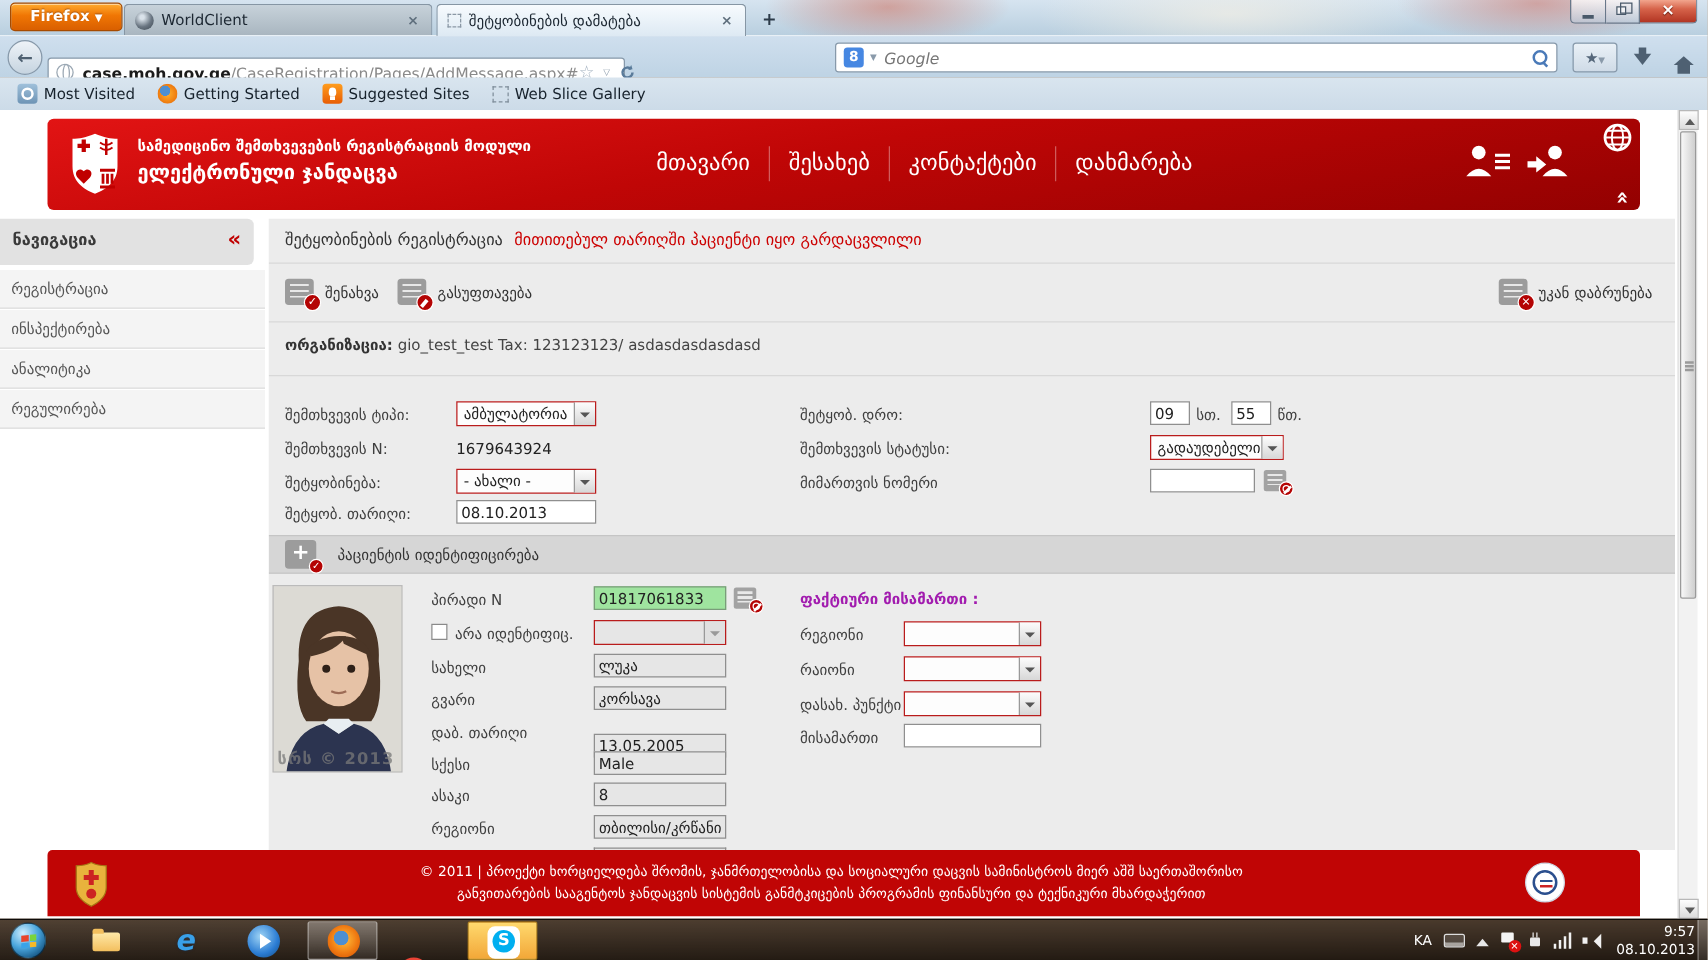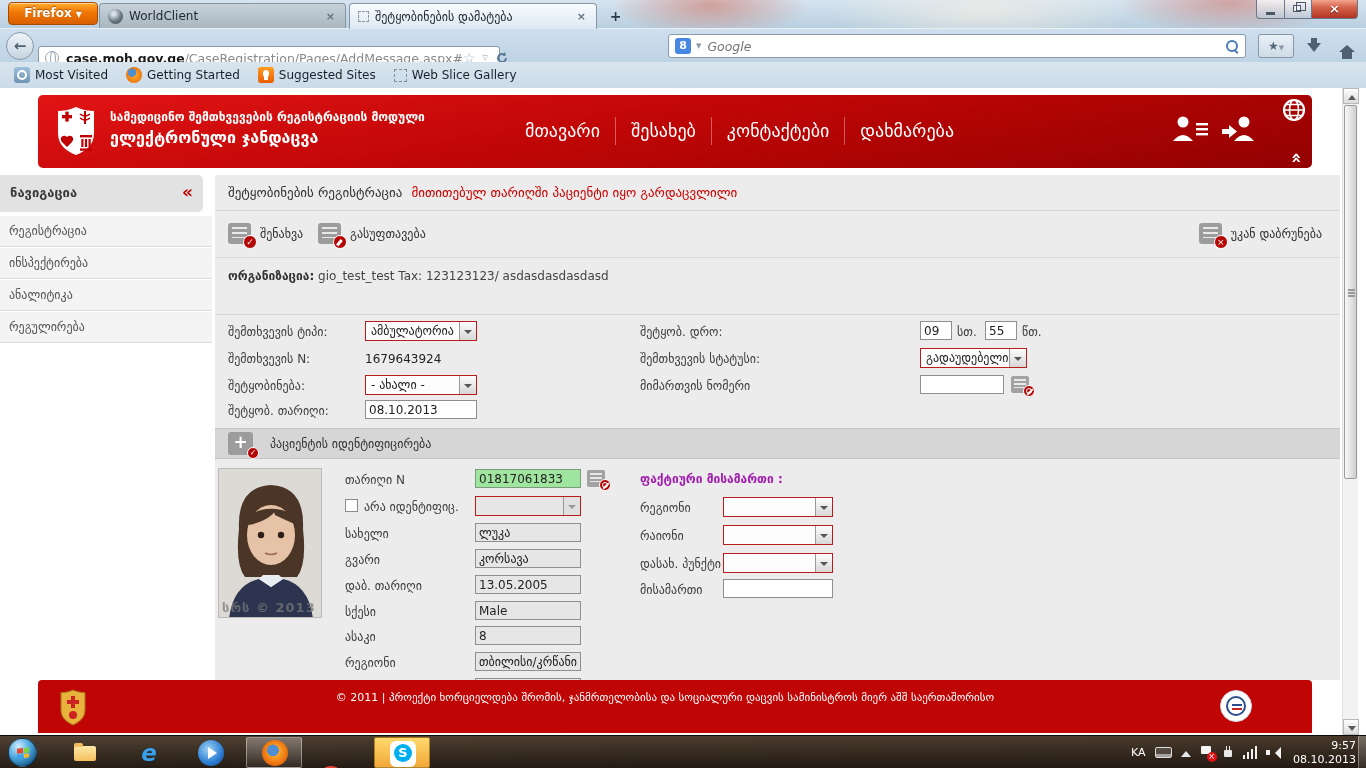--- a/index.html
+++ b/index.html
@@ -119,21 +119,21 @@
     background:repeating-linear-gradient(#e8e8e8 0 2px, rgba(0,0,0,0) 2px 5px); }
   .doc-icon-sm { position:relative; width:18px; height:17px; background:#a2a2a2; border-radius:2px; }
   .doc-icon-sm:before { content:""; position:absolute; left:3px; top:3px; width:12px; height:9px;
     background:repeating-linear-gradient(#e8e8e8 0 2px, rgba(0,0,0,0) 2px 4px); }
   .badge { position:absolute; right:-6px; bottom:-5px; width:14px; height:14px; border-radius:50%;
     background:#b40404; border:1px solid #fff; color:#fff; font-size:9px; line-height:12px; text-align:center; }
   .badge-sm { width:12px; height:12px; right:-6px; bottom:-4px; font-size:8px; line-height:10px; }
   .badge-block:before { content:""; position:absolute; left:2px; top:2px; right:2px; bottom:2px; border:1.5px solid #fff; border-radius:50%; }
   .badge-block:after { content:""; position:absolute; left:2px; top:5px; width:8px; height:1.8px; background:#fff; transform:rotate(-45deg); }
   .badge-pencil:before { content:""; position:absolute; left:4px; top:3px; width:2.5px; height:7px; background:#fff; transform:rotate(40deg); }
-  .m-info { position:absolute; left:0; top:84px; width:100%; height:56px; border-bottom:1px solid #d8d8d8; font-size:12px; }
+  .m-info { position:absolute; left:0; top:84px; width:100%; height:42px; border-bottom:1px solid #d8d8d8; font-size:12px; }
   .m-info .row1 { position:absolute; left:13px; top:10px; }
   .m-info .row2 { position:absolute; left:13px; top:34px; }
   .m-info b { color:#333; }
   .m-info span.v { color:#444; }
 
   .flabel { position:absolute; font-size:12px; color:#3f3f3f; white-space:nowrap; }
   .tinput { position:absolute; height:19px; border:1px solid #8f8f8f; background:#fff; font-family:"DejaVu Sans",sans-serif;
     font-size:12px; color:#222; padding:0 3px; }
   .tinput.dis { background:#e6e6e6; }
   .tinput.green { background:#9fe49f; border-color:#7a9c7a; }
@@ -428,21 +428,21 @@
         <path d="M54 40 Q74 40 78 56 Q64 50 56 46 Z" fill="#4a3526"></path>
         <circle cx="42" cy="66" r="3.2" fill="#2e2018"></circle>
           <circle cx="62" cy="66" r="3.2" fill="#2e2018"></circle>
         <path d="M46 84 Q52 87 58 84" stroke="#9c6b55" stroke-width="1.6" fill="none"></path>
         <path d="M10 150 Q14 116 40 110 L52 118 L64 110 Q90 116 94 150 Z" fill="#2c3450"></path>
         <path d="M40 110 L52 118 L64 110 L60 106 L44 106 Z" fill="#e8eef2"></path>
       </svg>
       <span class="wm">სრს © 2013</span>
     </div>
 
-    <div class="flabel" style="left:130px; top:298px">თარიღი N</div>
+    <div class="flabel" style="left:130px; top:298px">პირადი N</div>
     <input class="tinput green" style="left: 260px; top: 294px; width: 106px;" value="01817061833">
     <span class="doc-icon-sm" style="position:absolute; left:372px; top:295px">
         <span class="badge badge-sm badge-block"></span>
       </span>
     <div style="position:absolute; left:425px; top:297px; font-size:12px; font-weight:bold; color:#a21caf">ფაქტიური მისამართი :</div>
 
     <span class="checkbox" style="left:130px; top:324px"></span>
     <div class="flabel" style="left:149px; top:325px">არა იდენტიფიც.</div>
     <div class="dd dis" style="left:260px; top:321px; width:106px">
       <span class="caret"></span>
@@ -460,21 +460,21 @@
     </div>
 
     <div class="flabel" style="left:130px; top:378px">გვარი</div>
     <input class="tinput dis" style="left: 260px; top: 374px; width: 106px;" value="კორსავა">
     <div class="flabel" style="left:425px; top:382px">დასახ. პუნქტი</div>
     <div class="dd" style="left:508px; top:378px; width:110px">
       <span class="caret"></span>
     </div>
 
     <div class="flabel" style="left:130px; top:404px">დაბ. თარიღი</div>
-    <input class="tinput dis" style="left: 260px; top: 400px; width: 106px;" value="13.05.2005">
+    <input class="tinput dis" style="left: 260px; top: 412px; width: 106px;" value="13.05.2005">
     <div class="flabel" style="left:425px; top:408px">მისამართი</div>
     <input class="tinput" style="left: 508px; top: 404px; width: 110px;">
 
     <div class="flabel" style="left:130px; top:430px">სქესი</div>
     <input class="tinput dis" style="left: 260px; top: 426px; width: 106px;" value="Male">
 
     <div class="flabel" style="left:130px; top:455px">ასაკი</div>
     <input class="tinput dis" style="left: 260px; top: 451px; width: 106px;" value="8">
 
     <div class="flabel" style="left:130px; top:481px">რეგიონი</div>
@@ -485,20 +485,21 @@
 
   <div class="pfooter">
     <svg class="coa" width="30" height="38" viewBox="0 0 30 38">
       <path d="M15 2 C19 4 24 4.6 27 4.6 L27 22 C27 30 21 34 15 37 C9 34 3 30 3 22 L3 4.6 C6 4.6 11 4 15 2 Z" fill="#e8b33c" stroke="#a57414"></path>
       <rect x="9" y="12" width="12" height="4" fill="#c22"></rect>
         <rect x="13" y="8" width="4" height="12" fill="#c22"></rect>
       <circle cx="15" cy="27" r="4" fill="#c22"></circle>
     </svg>
     <div class="txt">
       <div>© 2011 | პროექტი ხორციელდება შრომის, ჯანმრთელობისა და სოციალური დაცვის სამინისტროს მიერ აშშ საერთაშორისო</div>
+      <div>განვითარების სააგენტოს ჯანდაცვის სისტემის განმტკიცების პროგრამის ფინანსური და ტექნიკური მხარდაჭერით</div>
     </div>
     <div class="usaid"></div>
   </div>
 
   <div class="pscroll">
     <div class="ps-btn ps-up" style="top:0"></div>
     <div class="ps-thumb">
         <span class="ps-grip"></span>
       </div>
     <div class="ps-btn ps-down" style="top:631px"></div>

